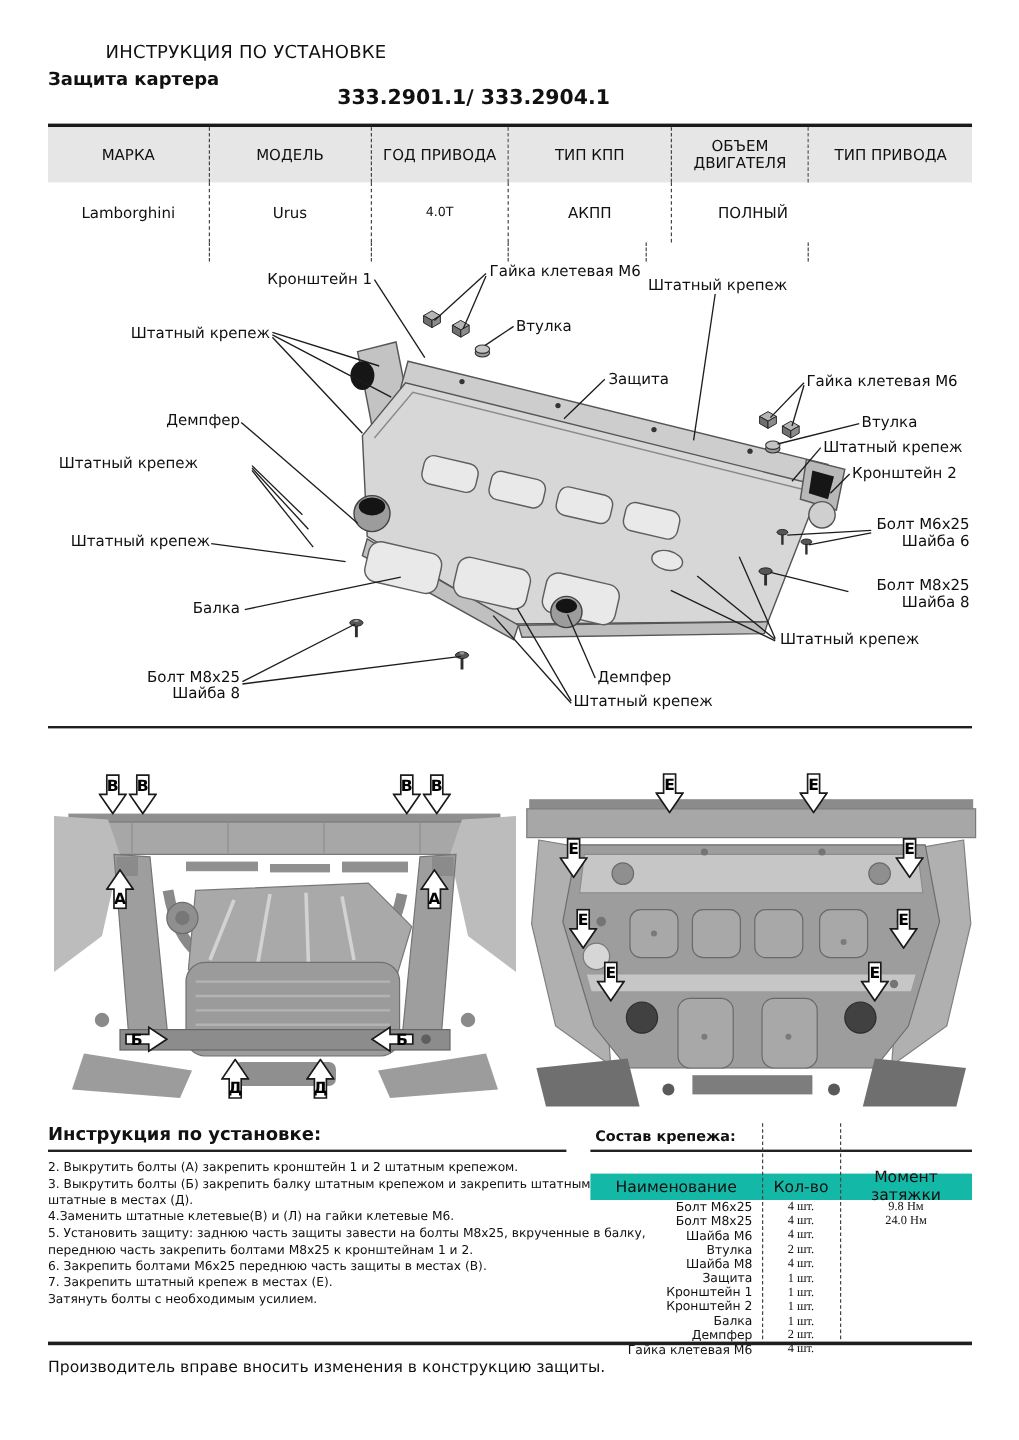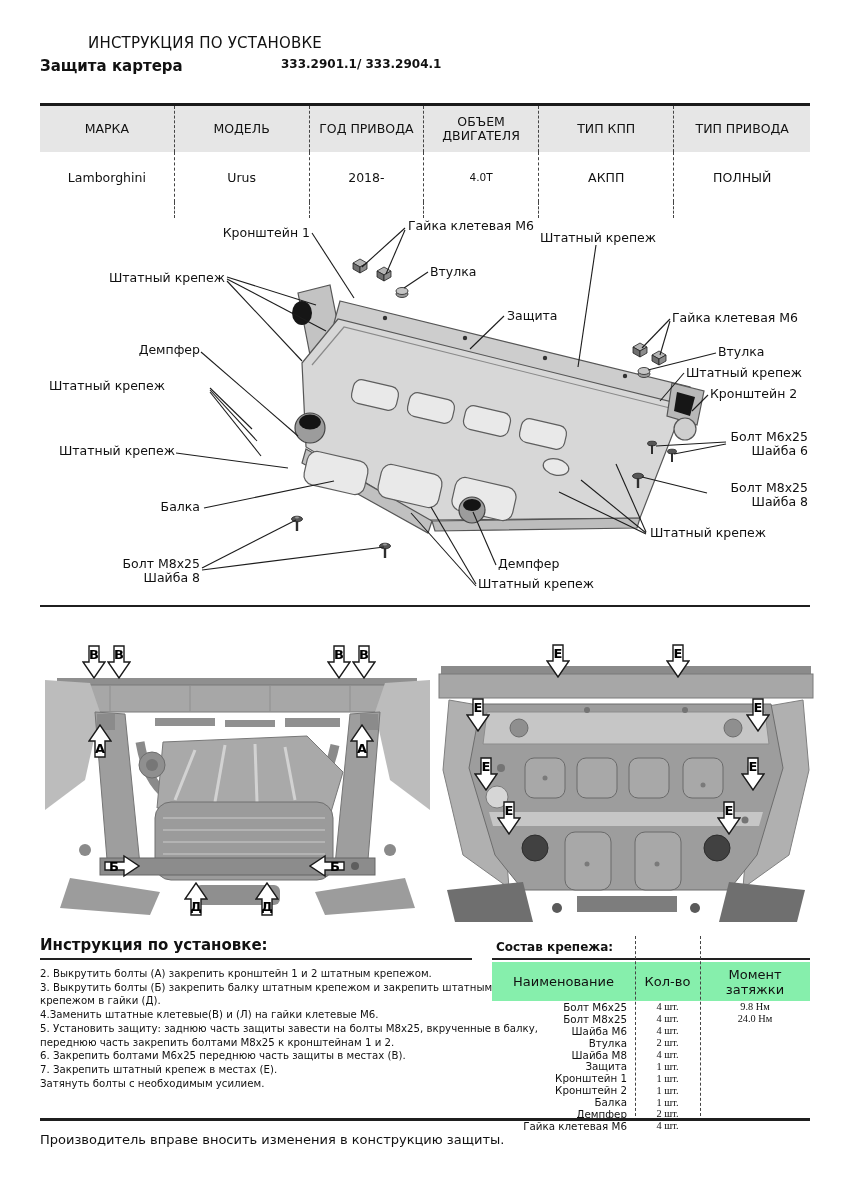--- a/index.html
+++ b/index.html
@@ -1,21 +1,21 @@
 <!DOCTYPE html>
 <html><head>
 <meta charset="utf-8">
 <style>
   html,body{margin:0;padding:0;background:#fff;}
   .page{position:relative;width:849px;height:1200px;background:#fff;overflow:hidden;
         font-family:"DejaVu Sans","Liberation Sans",sans-serif;color:#111;}
   
   .doc-title{position:absolute;left:40px;top:34px;font-size:15px;letter-spacing:.2px;margin-left:48px;}
   .product{position:absolute;left:40px;top:57px;font-size:15px;font-weight:bold;}
-  .partnos{position:absolute;left:281px;top:57px;font-size:12px;font-weight:bold;}
+  .partnos{position:absolute;left:281px;top:72px;font-size:17px;font-weight:bold;}
   
   .spec{position:absolute;left:40px;top:103px;width:770px;border-top:3px solid #1a1a1a;}
   .spec .row{display:flex;}
   .spec .cell{box-sizing:border-box;display:flex;align-items:center;justify-content:center;
               text-align:center;border-right:1px dashed #444;}
   .spec .cell.last{border-right:none;}
   .w1{width:17.5%}.w2{width:17.5%}.w3{width:14.9%}.w4{width:14.9%}.w5{width:17.6%}.w6{width:17.6%}
   .spec .hdr .cell{height:46px;background:#e6e6e6;font-size:12.5px;line-height:1.15;}
   .spec .val .cell{height:50px;font-size:12.5px;text-align:center;}
   .spec .val .cell.sm{font-size:10.5px;}
@@ -32,21 +32,21 @@
   
   .instr{position:absolute;left:40px;top:936px;width:452px;}
   .instr h3{margin:0;font-size:15px;font-weight:bold;}
   .instr .rule{height:2px;background:#222;margin-top:4px;width:432px;}
   .instr .lines{margin-top:7px;}
   .instr .line{font-size:10.2px;line-height:13.7px;white-space:nowrap;}
   
   .hw{position:absolute;left:492px;top:936px;width:318px;}
   .hw h3{margin:4px;font-size:12px;font-weight:bold;}
   .hw .rule{height:2px;background:#222;margin-top:4px;}
-  .hw .hdrrow{display:flex;background:#86efac;height:39px;align-items:center;margin-top:2px;}
+  .hw .hdrrow{display:flex;background:#14b8a6;height:22px;align-items:center;margin-top:18px;}
   .hw .cn{box-sizing:border-box;width:143px;}
   .hw .cq{box-sizing:border-box;width:65px;text-align:center;}
   .hw .ct{box-sizing:border-box;width:110px;text-align:center;}
   .hw .hdrrow .cn{text-align:center;font-size:13px;}
   .hw .hdrrow .cq,.hw .hdrrow .ct{font-size:13px;}
   .hw .hwrow{display:flex;height:11.9px;align-items:center;}
   .hw .hwrow .cn{text-align:right;padding-right:8px;font-size:10.3px;}
   .hw .hwrow .cq,.hw .hwrow .ct{font-size:10.3px;font-family:Liberation Serif, serif;}
   .hw .dash{position:absolute;top:0;height:180px;width:0;border-left:1px dashed #444;}
   
@@ -61,28 +61,27 @@
 
   <div class="doc-title">ИНСТРУКЦИЯ ПО УСТАНОВКЕ</div>
   <div class="product">Защита картера</div>
   <div class="partnos">333.2901.1/ 333.2904.1</div>
 
   <div class="spec">
     <div class="row hdr">
       <div class="cell w1">МАРКА</div>
       <div class="cell w2">МОДЕЛЬ</div>
       <div class="cell w3">ГОД ПРИВОДА</div>
+      <div class="cell w5">ТИП КПП</div>
       <div class="cell w4">ОБЪЕМ ДВИГАТЕЛЯ</div>
-      <div class="cell w5">ТИП КПП</div>
       <div class="cell w6 last">ТИП ПРИВОДА</div>
     </div>
     <div class="row val">
       <div class="cell w1">Lamborghini</div>
       <div class="cell w2">Urus</div>
-      <div class="cell w3">2018-</div>
       <div class="cell w4 sm">4.0T</div>
       <div class="cell w5">АКПП</div>
       <div class="cell w6 last">ПОЛНЫЙ</div>
     </div>
     <div class="row tail">
       <div class="cell w1"></div>
         <div class="cell w2"></div>
         <div class="cell w3"></div>
       <div class="cell w4"></div>
         <div class="cell w5"></div>
@@ -385,21 +384,21 @@
       <polygon points="7,1 17,1 17,17 23,17 12,33 1,17 7,17" fill="#fff" stroke="#1a1a1a" stroke-width="1.4"></polygon>
       <text x="12" y="14" text-anchor="middle">Е</text>
     </svg>
 
   <div class="instr">
     <h3>Инструкция по установке:</h3>
     <div class="rule"></div>
     <div class="lines">
       <div class="line">2. Выкрутить болты (А) закрепить кронштейн 1 и 2 штатным крепежом.</div>
       <div class="line">3. Выкрутить болты (Б) закрепить балку штатным крепежом и закрепить штатным</div>
-      <div class="line">крепежом в гайки (Д).</div>
+      <div class="line">штатные в местах (Д).</div>
       <div class="line">4.Заменить штатные клетевые(В) и (Л) на гайки клетевые М6.</div>
       <div class="line">5. Установить защиту: заднюю часть защиты завести на болты М8х25, вкрученные в балку,</div>
       <div class="line">переднюю часть закрепить болтами М8х25 к кронштейнам 1 и 2.</div>
       <div class="line">6. Закрепить болтами М6х25 переднюю часть защиты в местах (В).</div>
       <div class="line">7. Закрепить штатный крепеж в местах (Е).</div>
       <div class="line">Затянуть болты с необходимым усилием.</div>
     </div>
   </div>
 
   <div class="hw">

